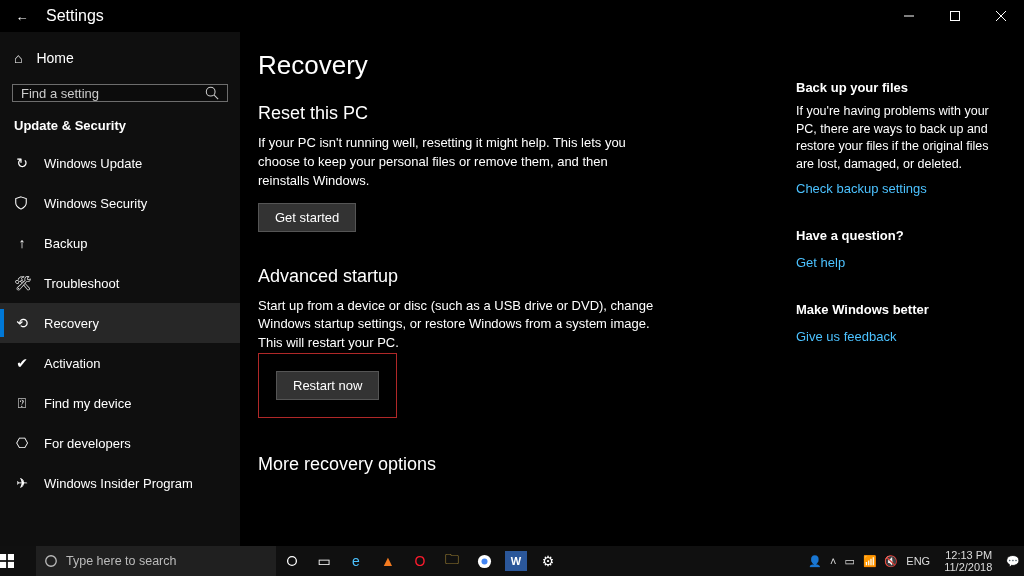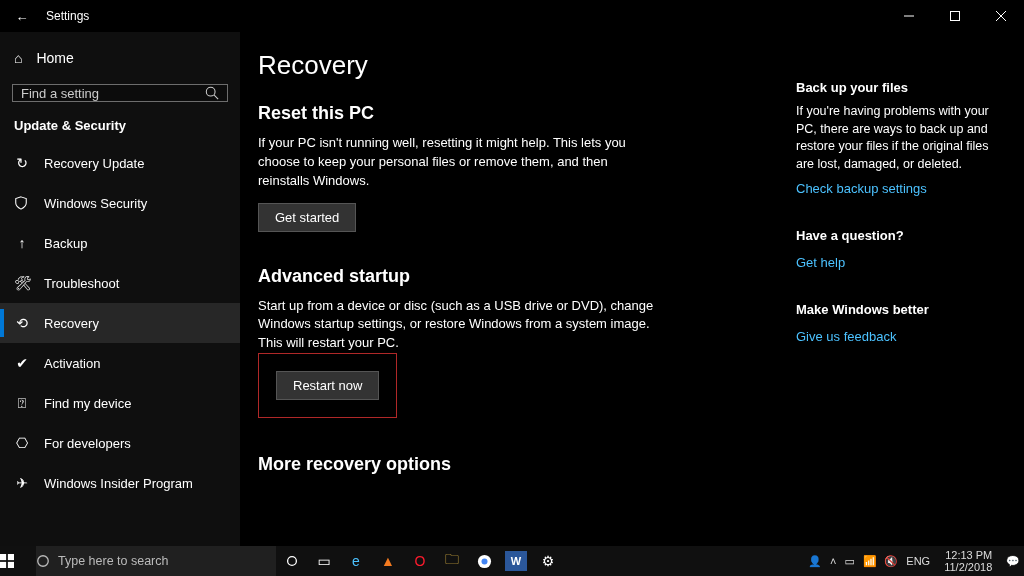--- a/index.html
+++ b/index.html
@@ -1,48 +1,48 @@
 <!DOCTYPE html>
 <html><head>
 <meta charset="utf-8">
 <style>
 *{margin:0;padding:0;box-sizing:border-box;font-family:"Segoe UI",Tahoma,sans-serif;-webkit-font-smoothing:antialiased}
 html,body{width:1024px;height:576px;background:#000;color:#fff;overflow:hidden}
 .window{width:1024px;height:546px;background:#000;display:flex;flex-direction:column}
 .titlebar{height:32px;display:flex;align-items:center;padding-left:10px}
 .titlebar .back{width:24px;text-align:center;font-size:13px;color:#fff}
-.titlebar .title{margin-left:12px;font-size:12px;color:#fff}
+.titlebar .title{margin-left:12px;font-size:16px;color:#fff}
 .titlebar .spacer{flex:1}
 .titlebar .winctl{width:46px;height:32px;display:flex;align-items:center;justify-content:center;font-size:11px;color:#fff}
 .body{flex:1;display:flex;overflow:hidden}
 .sidebar{width:240px;background:rgba(255,255,255,0.06);display:flex;flex-direction:column;padding-top:6px}
 .home{display:flex;align-items:center;height:40px;padding-left:14px;font-size:14px;gap:14px}
 .search{margin:6px 12px 10px 12px;height:18px;border:1px solid rgba(255,255,255,0.4);background:rgba(0,0,0,0.2);display:flex;align-items:center;padding:0 8px;color:#ccc;font-size:13px;justify-content:space-between}
 .category{padding:6px 14px 10px 14px;font-size:13px;font-weight:700}
 .navitem{display:flex;align-items:center;height:40px;padding-left:14px;font-size:13px;gap:14px;position:relative;color:#fff}
 .navitem .icon{width:16px;text-align:center;font-size:14px;color:#fff}
 .navitem.selected{background:rgba(255,255,255,0.10)}
 .navitem.selected::before{content:"";position:absolute;left:0;top:6px;bottom:6px;width:4px;background:#0078d7}
 .main{flex:1;padding:18px 18px 0 18px;display:flex;overflow:hidden}
 .content{flex:1;max-width:480px}
 h1{font-weight:300;font-size:26px;margin-bottom:22px}
-h2{font-weight:700;font-size:18px;margin:18px 0 10px 0}
+h2{font-weight:400;font-size:18px;margin:18px 0 10px 0}
 h2.first{margin-top:0}
 p{font-size:13px;color:#fff;line-height:1.45;max-width:400px}
 .btn{display:inline-block;background:#333;border:1px solid #555;color:#fff;font-size:13px;padding:6px 16px;margin-top:12px}
 .highlight-box{display:inline-block;border:1px solid #b02828;padding:17px;margin-top:0}
 .highlight-box .btn{margin-top:0}
 .link{color:#4cc2ff;font-size:13px;display:inline-block;margin-top:8px}
 .rightcol{width:210px;margin-left:auto;padding-top:30px;font-size:13px}
 .rightcol h3{font-size:13px;font-weight:600;margin-bottom:8px}
 .rightcol p{font-size:12.5px;line-height:1.4}
 .rightcol .block{margin-bottom:32px}
 .taskbar{position:absolute;left:0;right:0;bottom:0;height:30px;background:#101010;display:flex;align-items:center;color:#fff;font-size:12px}
 .taskbar .start{width:36px;text-align:center;font-size:14px}
-.taskbar .searchbox{display:flex;align-items:center;background:#202020;height:30px;width:240px;gap:8px;color:#bbb;font-size:12.5px}
+.taskbar .searchbox{display:flex;align-items:center;background:#202020;height:30px;width:240px;padding-left:8px;gap:8px;color:#bbb;font-size:12.5px}
 .taskbar .tbicon{width:32px;height:30px;display:flex;align-items:center;justify-content:center;font-size:14px}
 .taskbar .spacer{flex:1}
 .tray{display:flex;align-items:center;gap:8px;padding-right:4px;font-size:11px;color:#ddd}
 .clock{text-align:right;line-height:1.1;padding:0 6px}
 svg{display:block}
 </style>
 </head>
 <body>
 
 <div class="window">
@@ -80,21 +80,21 @@
           <svg width="14" height="14" viewBox="0 0 16 16">
               <circle cx="6.5" cy="6.5" r="5" fill="none" stroke="#ccc" stroke-width="1.2"></circle>
               <line x1="10.5" y1="10.5" x2="15" y2="15" stroke="#ccc" stroke-width="1.2"></line>
             </svg>
         </span>
       </div>
       <div class="category">Update &amp; Security</div>
 
       <div class="navitem">
         <span class="icon">↻</span>
-        <span>Recovery Update</span>
+        <span>Windows Update</span>
       </div>
       <div class="navitem">
         <span class="icon">
           <svg width="14" height="14" viewBox="0 0 16 16">
               <path d="M8 1 L14 3 V8 C14 12 8 15 8 15 C8 15 2 12 2 8 V3 Z" fill="none" stroke="#fff" stroke-width="1.2"></path>
             </svg>
         </span>
         <span>Windows Security</span>
       </div>
       <div class="navitem">

